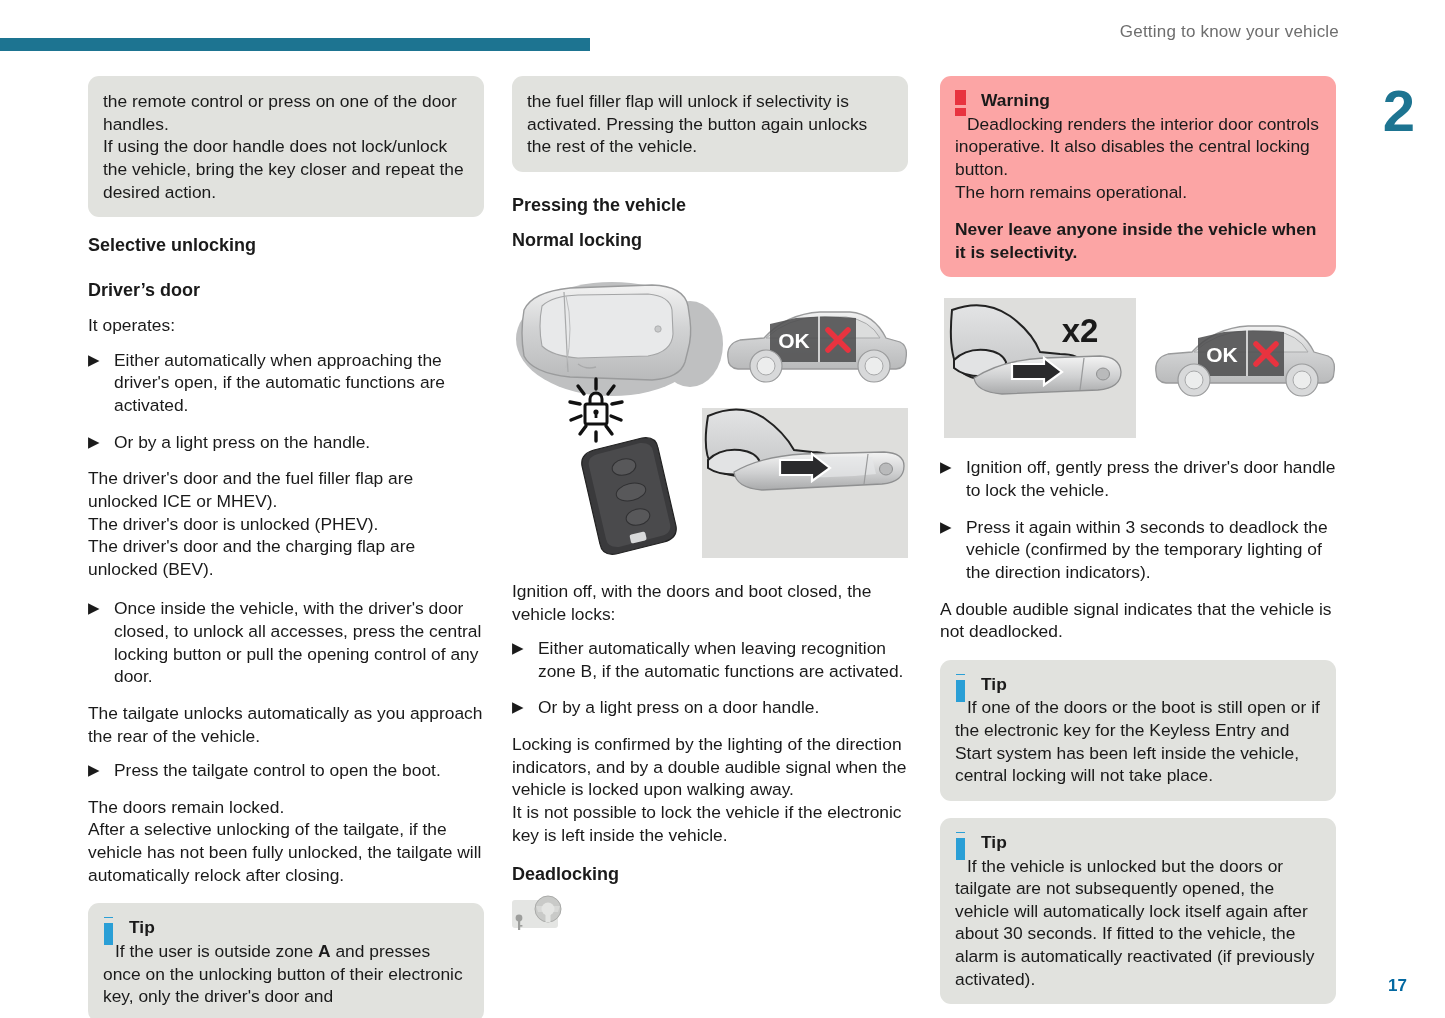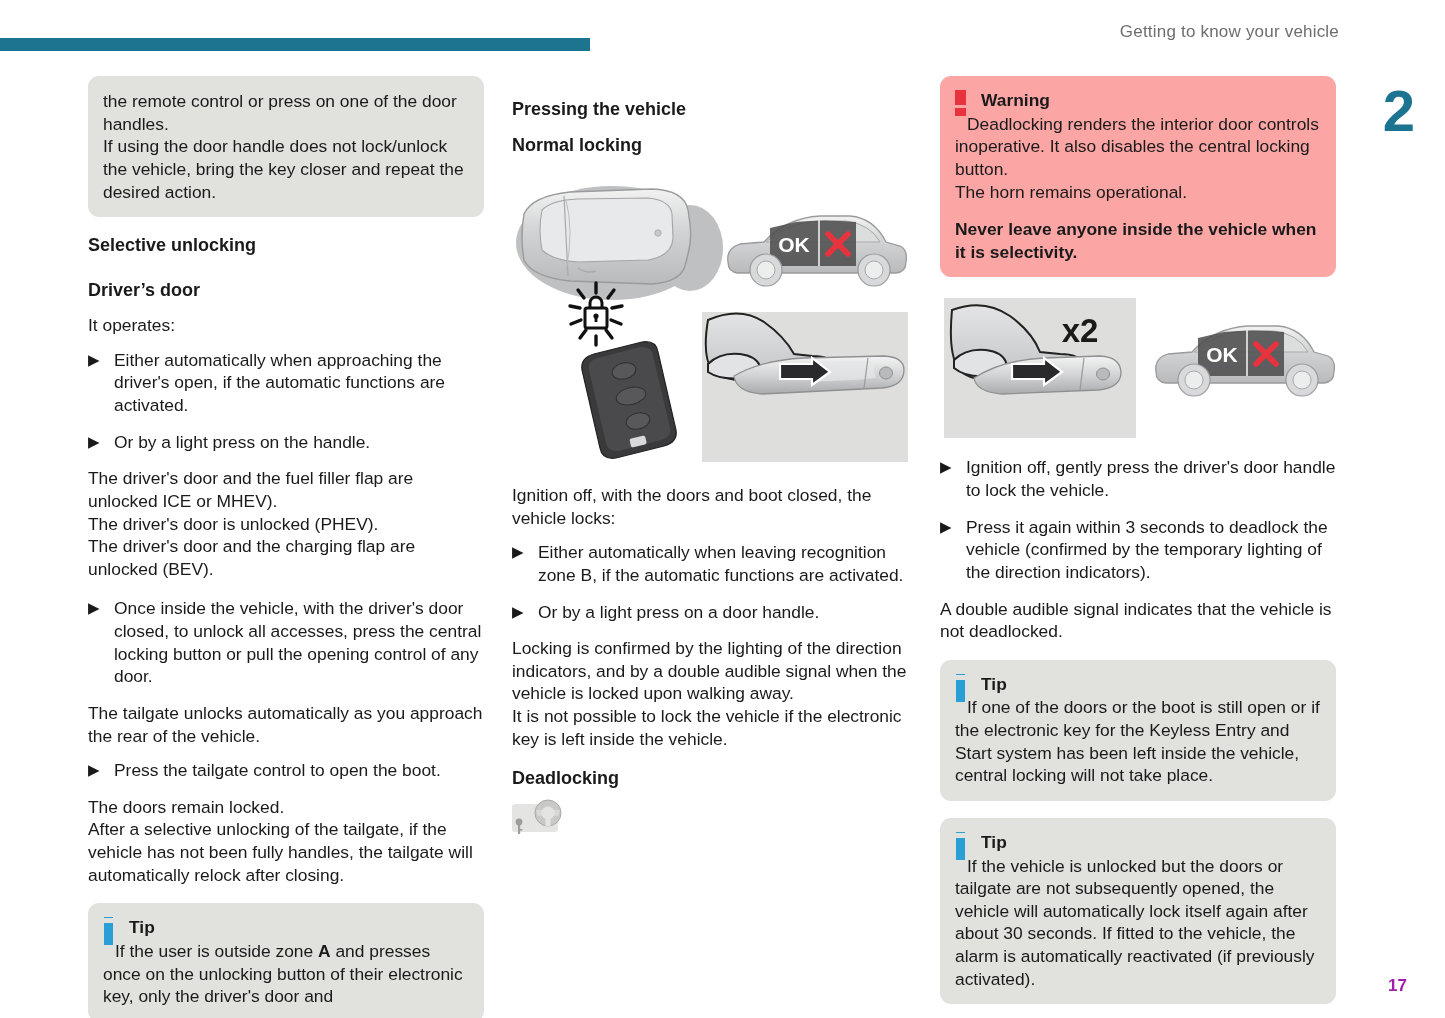--- a/index.html
+++ b/index.html
@@ -35,21 +35,21 @@
     right: 30px; top: 82px;
     font-size: 58px;
     font-weight: bold;
     color: #1d7491;
     line-height: 1;
   }
   .page-number {
     position: absolute;
     right: 38px; bottom: 22px;
     font-size: 17px;
-    color: #a21caf;
+    color: #0369a1;
     font-weight: bold;
   }
 
   
   .col {
     position: absolute;
     top: 76px;
     width: 396px;
   }
   .col-1 { left: 88px; }
@@ -189,33 +189,36 @@
 
 
   <div class="para tight">The tailgate unlocks automatically as you approach the rear of the vehicle.</div>
 
   <div class="bullet">
     <span class="tri">▶</span>
     <span class="btxt">Press the tailgate control to open the boot.</span>
   </div>
 
   <div class="para" style="white-space:pre-line;">The doors remain locked.
-After a selective unlocking of the tailgate, if the vehicle has not been fully handles, the tailgate will automatically relock after closing.</div>
+After a selective unlocking of the tailgate, if the vehicle has not been fully unlocked, the tailgate will automatically relock after closing.</div>
 
   <div class="box" style="margin-bottom:0;">
     <span class="icon-i">
         <span class="dot"></span>
       </span>
     <div class="box-head">Tip</div>
     <div class="box-body"><span class="first-indent"></span><span>If the user is outside zone </span><b>A</b><span> and presses once on the unlocking button of their electronic key, only the driver's door and</span></div>
   </div>
 </div>
 
 <div class="col col-2">
 
+  <div class="box">
+    <div class="box-body" style="margin-left:0;">the fuel filler flap will unlock if selectivity is activated. Pressing the button again unlocks the rest of the vehicle.</div>
+  </div>
 
   <h3 class="sub gap-top">Pressing the vehicle</h3>
   <h3 class="sub">Normal locking</h3>
 
   <div class="fig fig-normal-locking">
     <svg width="396" height="300" viewBox="0 0 396 300" xmlns="http://www.w3.org/2000/svg">
       <defs>
         <linearGradient id="carBody" x1="0" y1="0" x2="0" y2="1">
           <stop offset="0%" stop-color="#f2f2f2"></stop>
           <stop offset="45%" stop-color="#d2d3d4"></stop>

